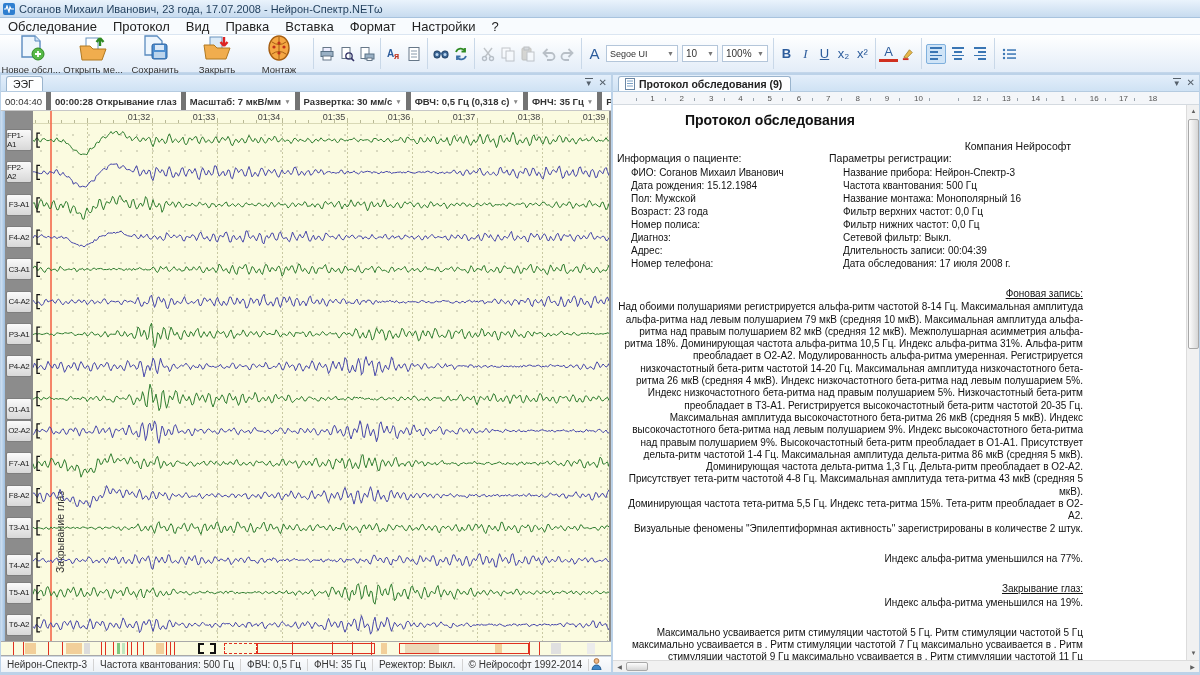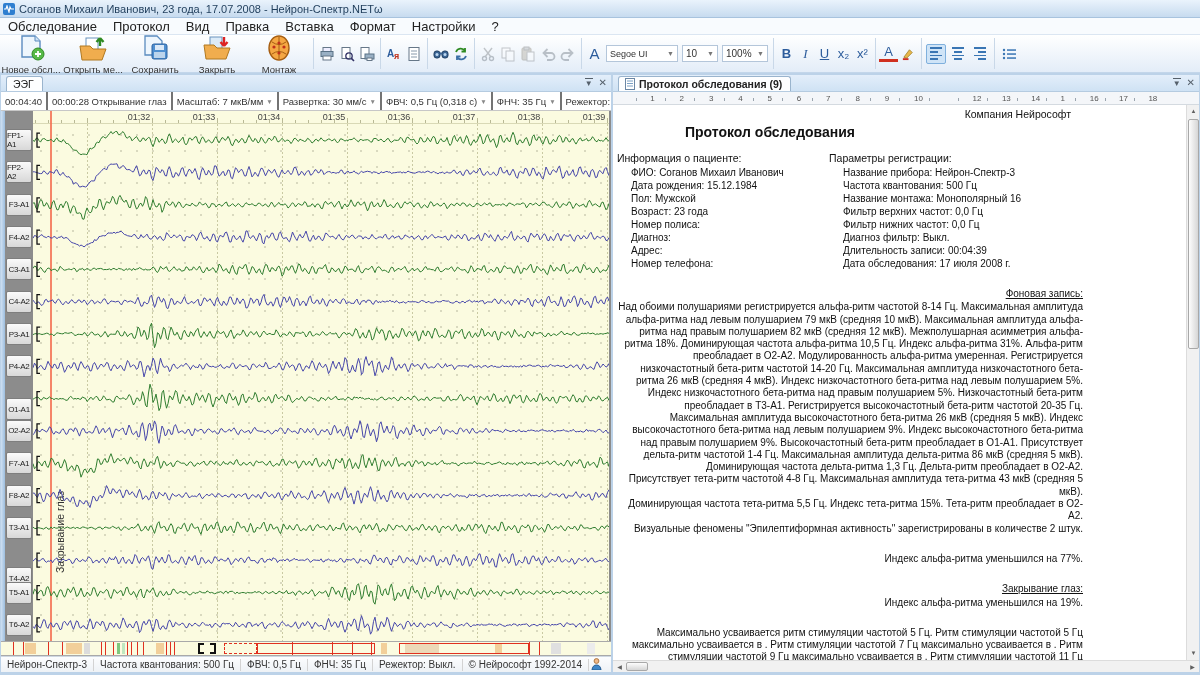--- a/index.html
+++ b/index.html
@@ -48,21 +48,21 @@
     border-radius:3px 3px 0 0; font-size:10.5px; padding:1px 8px 1px 6px; margin-left:5px;
     color:#222; display:flex; align-items:center; gap:4px; }
   .pctrl { position:absolute; right:4px; top:2px; display:flex; gap:6px; align-items:center;
     color:#55606b; font-size:10px; }
   .pinicon { font-size:8px; line-height:8px; border-top:1.5px solid #55606b; padding-top:1px; }
 
   
   #eeg-controls { height:19px; background:#fff; border-bottom:1px solid #c7c7c7;
     display:flex; align-items:center; font-size:9.5px; color:#333; overflow:hidden; }
   .ectl-seg { padding:0 4px; white-space:nowrap; display:flex; align-items:center; height:100%; }
-  .ectl-seg + .ectl-seg { border-left:2px solid #737373; }
+  .ectl-seg + .ectl-seg { border-left:5px solid #737373;font-weight:bold; }
   .ectl-seg .dd { font-size:6.5px; color:#888; margin-left:3px; }
 
   
   #eeg-view { position:relative; height:530px; background:#8c8c8c; overflow:hidden; }
   #eeg-bluestrip { position:absolute; left:0; top:0; width:4px; height:100%;
     background:linear-gradient(90deg,#cfe0f2,#9dbede); }
   #eeg-labelcol { position:absolute; left:4px; top:0; width:28px; height:100%; background:#8c8c8c; }
   .ch-label { position:absolute; left:1px; width:26px; height:22px;
     background:linear-gradient(#fafafa,#d8d8d8); border:1px solid #7e7e7e; border-radius:2px;
     font-size:8px; color:#222; display:flex; align-items:center; justify-content:center;
@@ -417,21 +417,21 @@
         <div class="ch-label" style="top: 115.094px;">F4-A2</div>
         <div class="ch-label" style="top: 147.406px;">C3-A1</div>
         <div class="ch-label" style="top: 179.719px;">C4-A2</div>
         <div class="ch-label" style="top: 212.031px;">P3-A1</div>
         <div class="ch-label" style="top: 244.344px;">P4-A2</div>
         <div class="ch-label" style="top: 287px;">O1-A1</div>
         <div class="ch-label" style="top: 308.969px;">O2-A2</div>
         <div class="ch-label" style="top: 341.281px;">F7-A1</div>
         <div class="ch-label" style="top: 373.594px;">F8-A2</div>
         <div class="ch-label" style="top: 405.906px;">T3-A1</div>
-        <div class="ch-label" style="top: 456px;">T4-A2</div>
+        <div class="ch-label" style="top: 443px;">T4-A2</div>
         <div class="ch-label" style="top: 470.531px;">T5-A1</div>
         <div class="ch-label" style="top: 502.844px;">T6-A2</div>
       </div>
     <div id="eeg-plot">
         <div class="gridline" style="left: 574px;"></div>
         <div class="gridline" style="left: 509px;"></div>
         <div class="gridline" style="left: 444px;"></div>
         <div class="gridline" style="left: 379px;"></div>
         <div class="gridline" style="left: 314px;"></div>
         <div class="gridline" style="left: 249px;"></div>
@@ -633,22 +633,22 @@
       <div class="druler-dot" style="left: 432.9px;"></div>
       <div class="druler-num" style="left: 476.8px;">16</div>
       <div class="druler-dot" style="left: 462.2px;"></div>
       <div class="druler-num" style="left: 506.1px;">17</div>
       <div class="druler-dot" style="left: 491.5px;"></div>
       <div class="druler-num" style="left: 535.4px;">18</div>
       <div class="druler-dot" style="left: 520.8px;"></div>
     </div>
   <div id="doc-body">
     <div id="doc-content">
+      <div id="doc-title">Протокол обследования</div>
       <div id="doc-company">Компания Нейрософт</div>
-      <div id="doc-title">Протокол обследования</div>
       <div id="doc-cols">
         <div class="doc-col" id="col-patient">
           <h4>Информация о пациенте:</h4>
             <div class="rows" id="patient-rows">
               <div>ФИО: Соганов Михаил Иванович</div>
               <div>Дата рождения: 15.12.1984</div>
               <div>Пол: Мужской</div>
               <div>Возраст: 23 года</div>
               <div>Номер полиса:</div>
               <div>Диагноз:</div>
@@ -657,21 +657,21 @@
             </div>
         </div>
         <div class="doc-col" id="col-reg">
           <h4>Параметры регистрации:</h4>
             <div class="rows" id="reg-rows">
               <div>Название прибора: Нейрон-Спектр-3</div>
               <div>Частота квантования: 500 Гц</div>
               <div>Название монтажа: Монополярный 16</div>
               <div>Фильтр верхних частот: 0,0 Гц</div>
               <div>Фильтр нижних частот: 0,0 Гц</div>
-              <div>Диагноз фильтр: Выкл.</div>
+              <div>Сетевой фильтр: Выкл.</div>
               <div>Длительность записи: 00:04:39</div>
               <div>Дата обследования: 17 июля 2008 г.</div>
             </div>
         </div>
       </div>
       <div id="doc-sections">
           <div class="doc-section">
             <h5>Фоновая запись:</h5>
             <p>Над обоими полушариями регистрируется альфа-ритм частотой 8-14 Гц. Максимальная амплитуда альфа-ритма над левым полушарием 79 мкВ (средняя 10 мкВ). Максимальная амплитуда альфа-ритма над правым полушарием 82 мкВ (средняя 12 мкВ). Межполушарная асимметрия альфа-ритма 18%. Доминирующая частота альфа-ритма 10,5 Гц. Индекс альфа-ритма 31%. Альфа-ритм преобладает в O2-A2. Модулированность альфа-ритма умеренная. Регистрируется низкочастотный бета-ритм частотой 14-20 Гц. Максимальная амплитуда низкочастотного бета-ритма 26 мкВ (средняя 4 мкВ). Индекс низкочастотного бета-ритма над левым полушарием 5%. Индекс низкочастотного бета-ритма над правым полушарием 5%. Низкочастотный бета-ритм преобладает в T3-A1. Регистрируется высокочастотный бета-ритм частотой 20-35 Гц. Максимальная амплитуда высокочастотного бета-ритма 26 мкВ (средняя 5 мкВ). Индекс высокочастотного бета-ритма над левым полушарием 9%. Индекс высокочастотного бета-ритма над правым полушарием 9%. Высокочастотный бета-ритм преобладает в O1-A1. Присутствует дельта-ритм частотой 1-4 Гц. Максимальная амплитуда дельта-ритма 86 мкВ (средняя 5 мкВ).
 Доминирующая частота дельта-ритма 1,3 Гц. Дельта-ритм преобладает в O2-A2.

